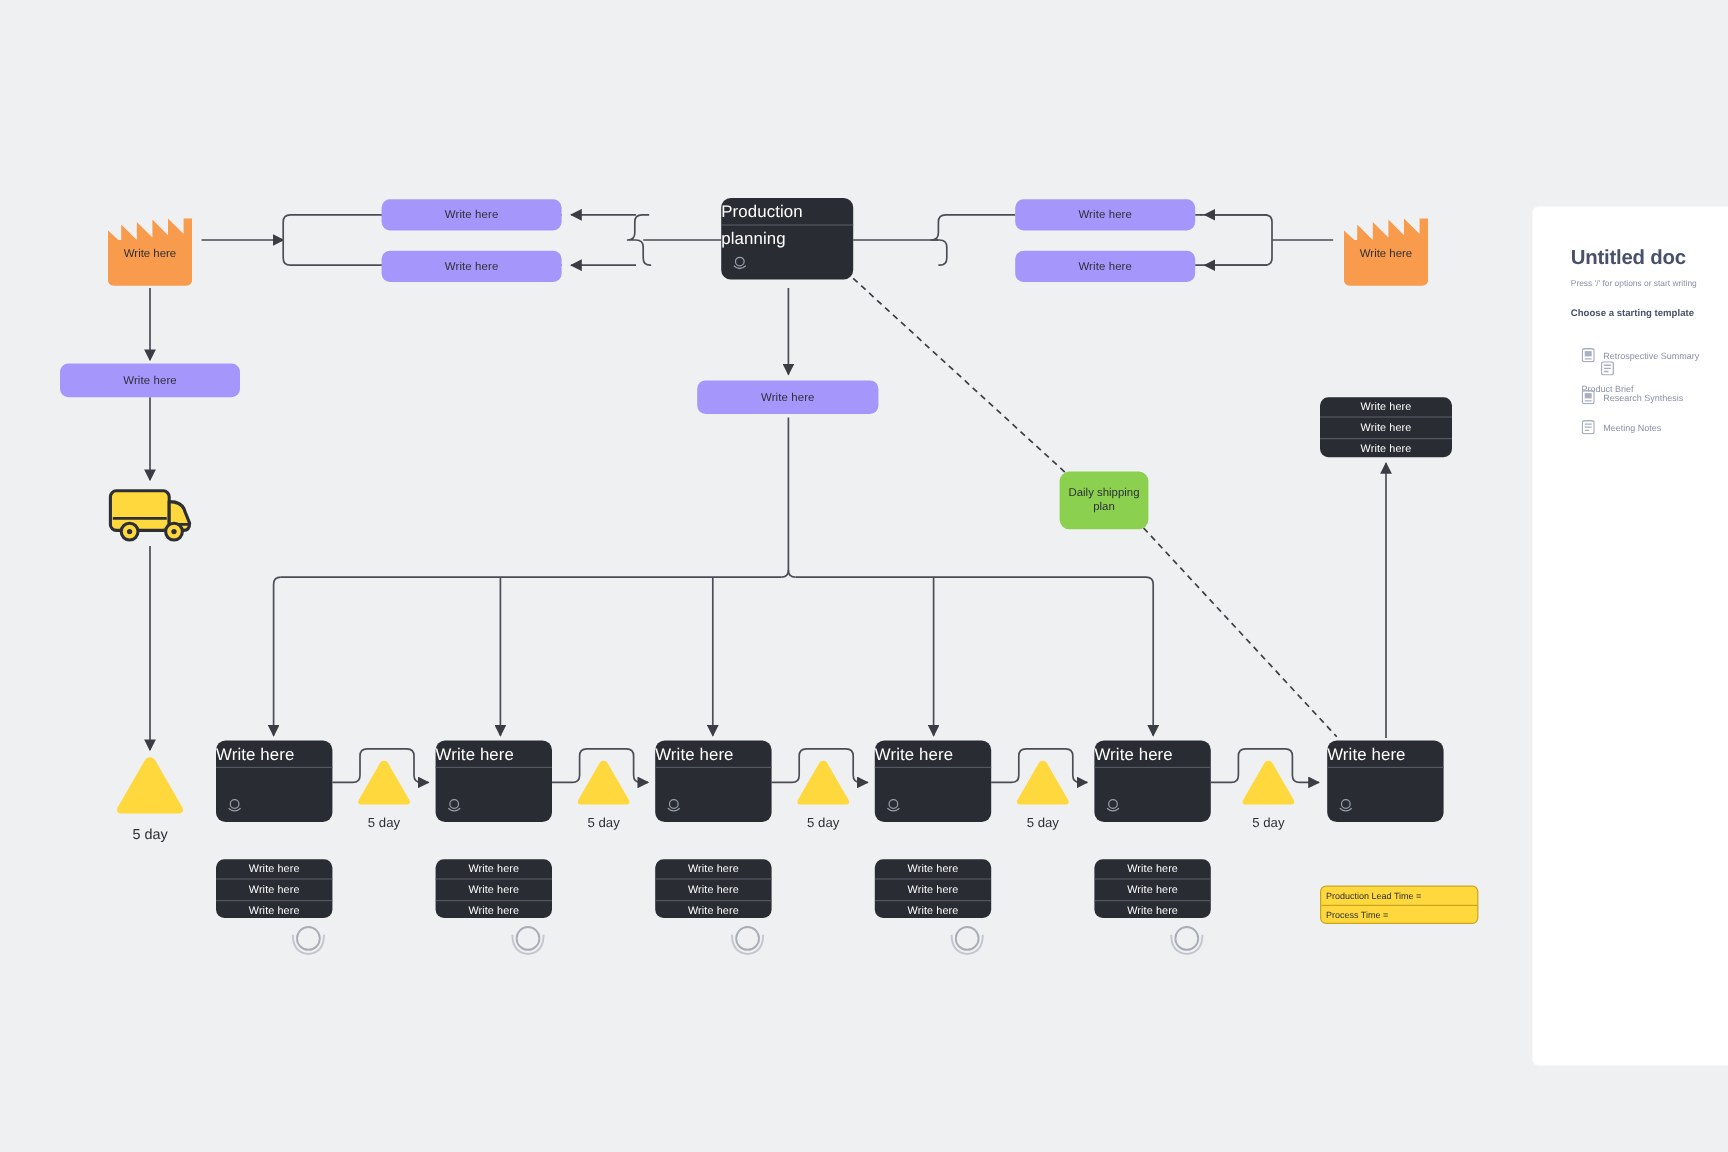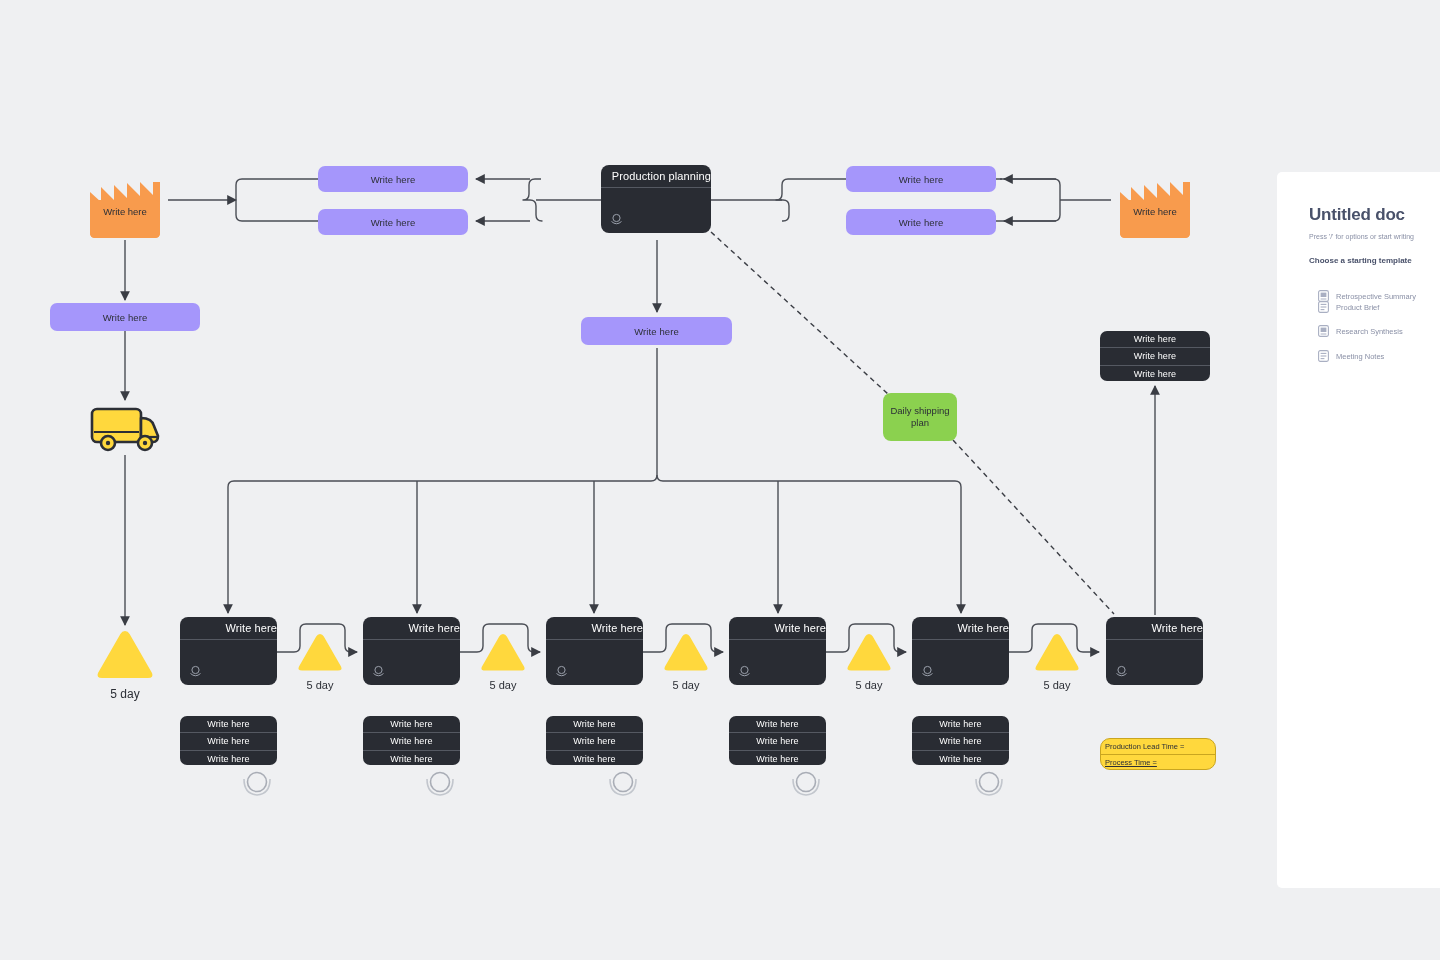--- a/index.html
+++ b/index.html
@@ -19,21 +19,21 @@
     display:flex;align-items:center;justify-content:center;
     color:#2c2f36;font-size:9.5px;letter-spacing:.1px;
   }
 
   
   .proc{
     background:#292c33;border-radius:8px;color:#ffffff;
     display:flex;flex-direction:column;
   }
   .proc .phead{
-    height:22px;line-height:22px;text-align:right;font-size:11px;
+    height:22px;line-height:22px;text-align:left;font-size:14px;
     border-bottom:1px solid #555962;letter-spacing:.1px;
   }
   .proc .pbody{flex:1;position:relative;}
   .op-icon{position:absolute;left:8px;bottom:7px;width:15px;height:13px;}
 
   
   .dstack{
     background:#292c33;border-radius:7px;color:#fff;overflow:hidden;
   }
   .dstack .drow{
@@ -49,21 +49,21 @@
 
   
   .ynote{
     background:#ffd83d;border:1px solid #c9a520;border-radius:5px;
     overflow:hidden;
   }
   .ynote .yrow{
     height:15px;line-height:15px;font-size:7.5px;color:#2c2f36;
     padding-left:4px;border-bottom:1px solid #c9a520;
   }
-  .ynote .yrow:last-child{border-bottom:none;text-decoration:underline;}
+  .ynote .yrow:last-child{border-bottom:none;}
 
   
   .green{
     background:#8bd14f;border-radius:8px;display:flex;
     align-items:center;text-align:center;
     color:#2c2f36;font-size:9.5px;line-height:12px;
   }
 
   
   .factory,.truck{position:absolute;}
@@ -395,40 +395,40 @@
     <div class="drow">Write here</div>
     <div class="drow">Write here</div>
   </div>
   <div class="circ-mark" style="left:973px;top:769px;">
     <svg width="32" height="28" viewBox="0 0 32 28">
       <circle cx="16" cy="13" r="9.5" fill="none" stroke="#a9adb6" stroke-width="1.6"></circle>
       <path d="M3,10 Q3,25 16,26 Q29,25 29,10" fill="none" stroke="#c2c6cd" stroke-width="1.6"></path>
     </svg>
   </div>
 
-  <div class="node ynote" style="left:1100px;top:738px;width:116px;height:32px;border-radius:10px;">
+  <div class="node ynote" style="left:1100px;top:738px;width:132px;height:32px;">
     <div class="yrow">Production Lead Time =</div>
     <div class="yrow">Process Time =</div>
   </div>
 
   <div id="docpanel">
     <div class="doc-title">Untitled doc</div>
     <div class="doc-sub">Press '/' for options or start writing</div>
     <div class="doc-choose">Choose a starting template</div>
 
     <div class="tmpl" style="top:118px;">
       <svg width="11" height="12" viewBox="0 0 11 12">
         <rect x="0.6" y="0.6" width="9.8" height="10.8" rx="1.6" fill="none" stroke="#a9afc2" stroke-width="1.1"></rect>
         <rect x="2.6" y="2.6" width="5.8" height="4.4" fill="#a9afc2"></rect>
         <line x1="2.6" y1="9" x2="8.4" y2="9" stroke="#a9afc2" stroke-width="1"></line>
       </svg>
       <span>Retrospective Summary</span>
     </div>
 
-    <div class="tmpl" style="top:129px;">
+    <div class="tmpl" style="top:129px;flex-direction:column;">
       <svg width="11" height="12" viewBox="0 0 11 12">
         <rect x="0.6" y="0.6" width="9.8" height="10.8" rx="1.6" fill="none" stroke="#a9afc2" stroke-width="1.1"></rect>
         <line x1="2.6" y1="3.4" x2="8.4" y2="3.4" stroke="#a9afc2" stroke-width="1.1"></line>
         <line x1="2.6" y1="6" x2="8.4" y2="6" stroke="#a9afc2" stroke-width="1.1"></line>
         <line x1="2.6" y1="8.6" x2="6.4" y2="8.6" stroke="#a9afc2" stroke-width="1.1"></line>
       </svg>
       <span>Product Brief</span>
     </div>
 
     <div class="tmpl" style="top:153px;">

